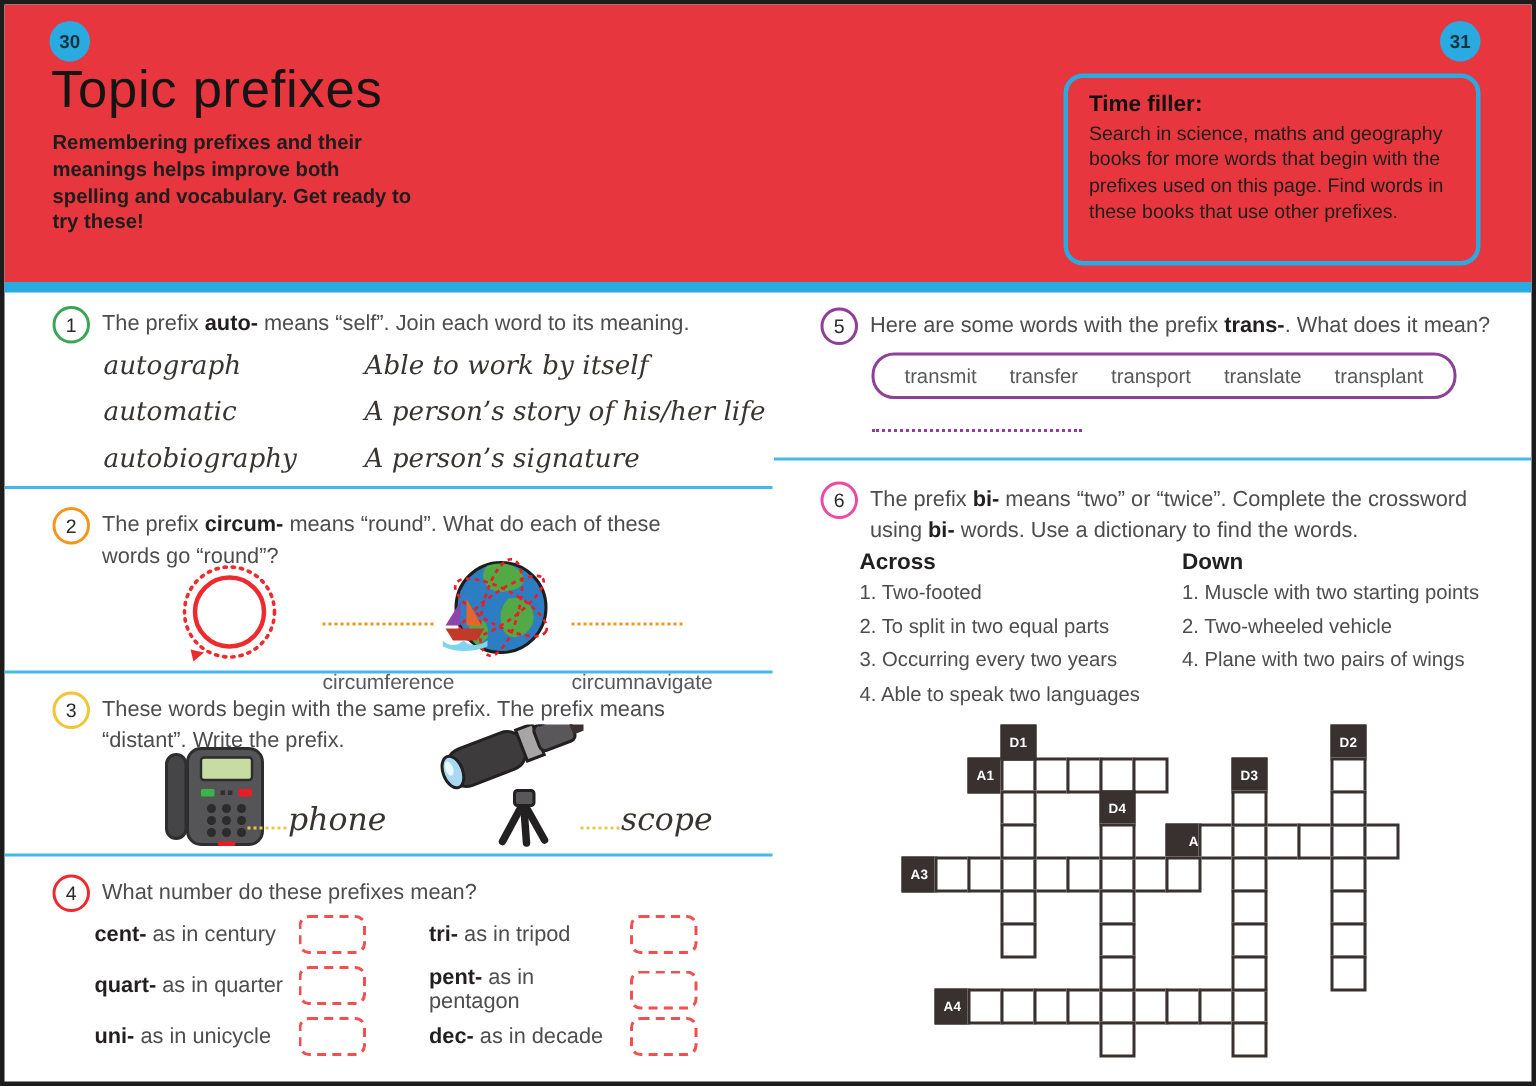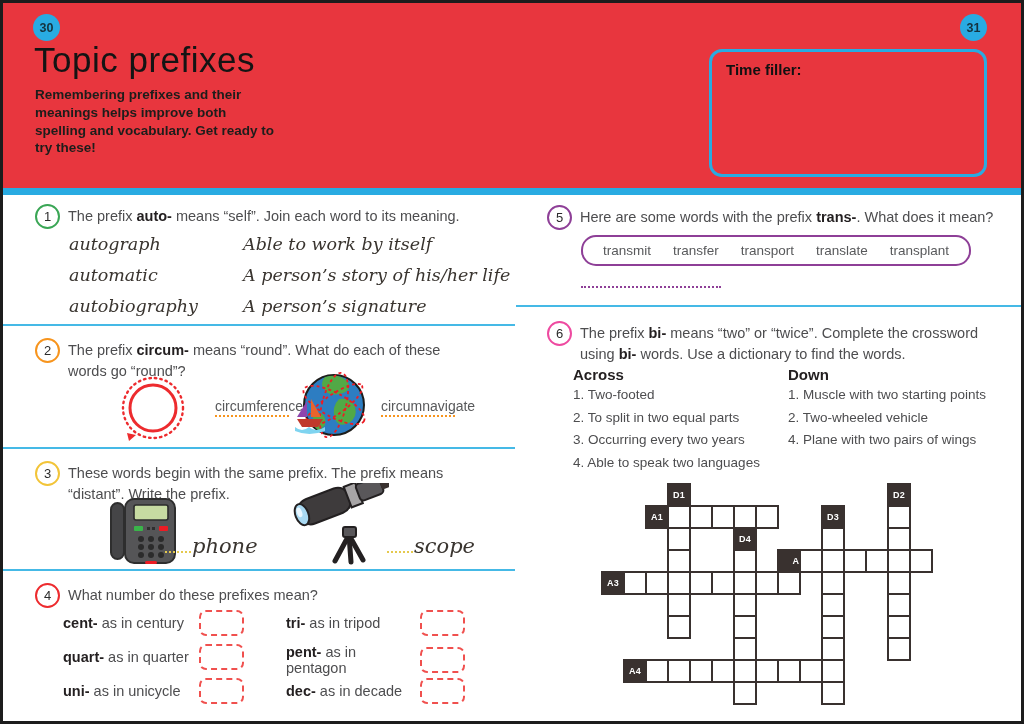--- a/index.html
+++ b/index.html
@@ -34,21 +34,21 @@
   .divider{position:absolute;height:2px;background:var(--divider);}
   .qrow{position:absolute;display:flex;align-items:flex-start;}
   .qnum{
     flex:none;width:21px;height:21px;border-radius:50%;border:2px solid #999;
     display:flex;align-items:center;justify-content:center;
     font-size:13px;color:#2b2b2b;margin-right:8px;background:#fff;font-weight:500;
   }
   .qtext{font-size:14.5px;line-height:1.45;color:#4d4d4f;padding-top:2px;}
   .seg-b{font-weight:bold;color:#231f20;}
   .hand{font-family:"DejaVu Serif",serif;font-style:italic;color:#39342f;}
-  .imglabel{position:absolute;font-size:14px;color:#58595b;}
+  .imglabel{position:absolute;font-size:14px;color:#58595b;margin-top:48px;}
   .dotline{position:absolute;border-bottom:2px dotted var(--orange);}
   .stub{display:inline-block;width:26px;border-bottom:2px dotted #e5c94e;margin-right:1px;}
   
   .match-word{position:absolute;font-size:17.5px;}
   .match-meaning{position:absolute;font-size:17.5px;}
   
   .q4-item{position:absolute;display:flex;justify-content:space-between;align-items:center;}
   .q4-label{font-size:14.5px;color:#4d4d4f;}
   .ansbox{
     flex:none;width:45px;height:26px;border:2px dashed var(--boxred);border-radius:7px;
@@ -81,20 +81,21 @@
 <div id="canvas" style="--red: #e8363e; --blue: #29abe2; --divider: #45b9e6; --orange: #f7941d; --yellow: #f2c438; --green: #3aa655; --redc: #ed2b2e; --boxred: #f0504e; --purple: #8e3f97; --pink: #ee4aa0;">
 
   <div class="banner"></div>
   <div class="bluestrip"></div>
   <div class="page-badge" style="left:30px;">30</div>
   <div class="page-badge" style="left:957px;">31</div>
   <div class="page-title">Topic prefixes</div>
   <div class="intro">Remembering prefixes and their meanings helps improve both spelling and vocabulary. Get ready to try these!</div>
   <div class="timefiller">
     <div class="tf-title">Time filler:</div>
+    <div class="tf-body">Search in science, maths and geography books for more words that begin with the prefixes used on this page. Find words in these books that use other prefixes.</div>
   </div>
 
   <div class="divider" style="left:0;top:321px;width:512px;"></div>
   <div class="divider" style="left:0;top:444px;width:512px;"></div>
   <div class="divider" style="left:0;top:566px;width:512px;"></div>
   <div class="divider" style="left:513px;top:302px;width:505px;"></div>
 
   <div class="qrow" style="left:32px;top:201px;width:455px;">
     <div class="qnum" style="border-color:var(--green);">1</div>
     <div class="qtext"><span>The prefix </span><span class="seg-b">auto-</span><span> means “self”. Join each word to its meaning.</span></div>

